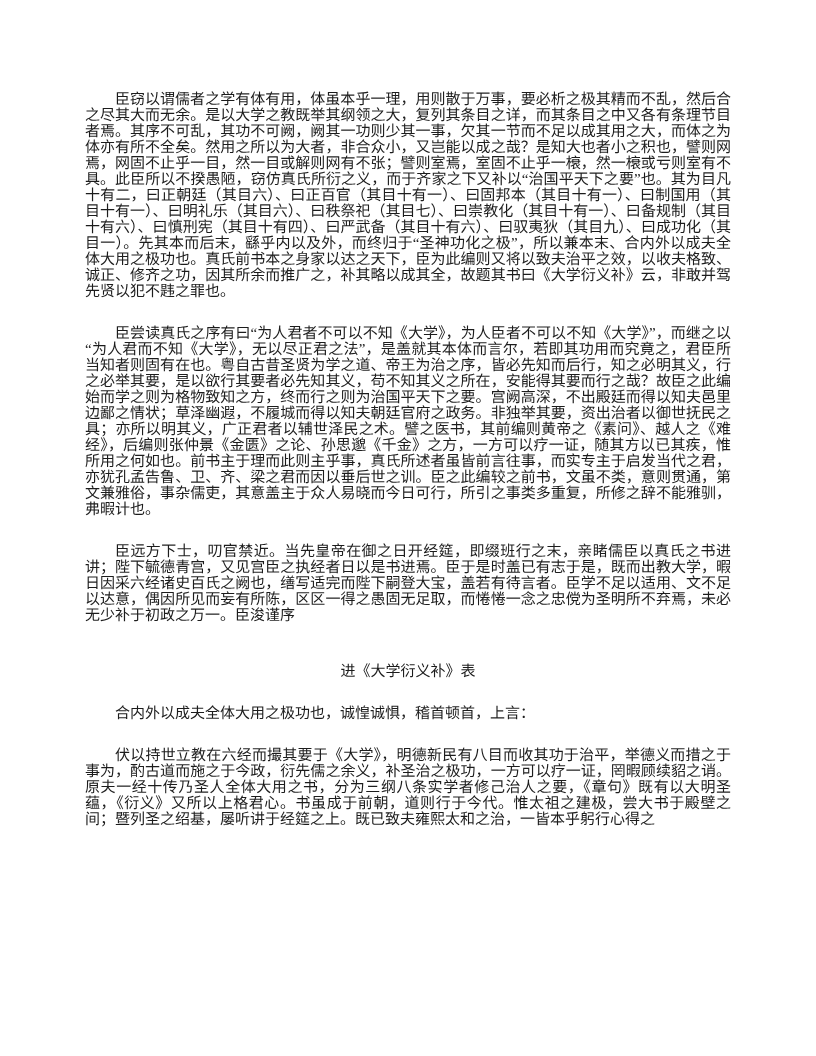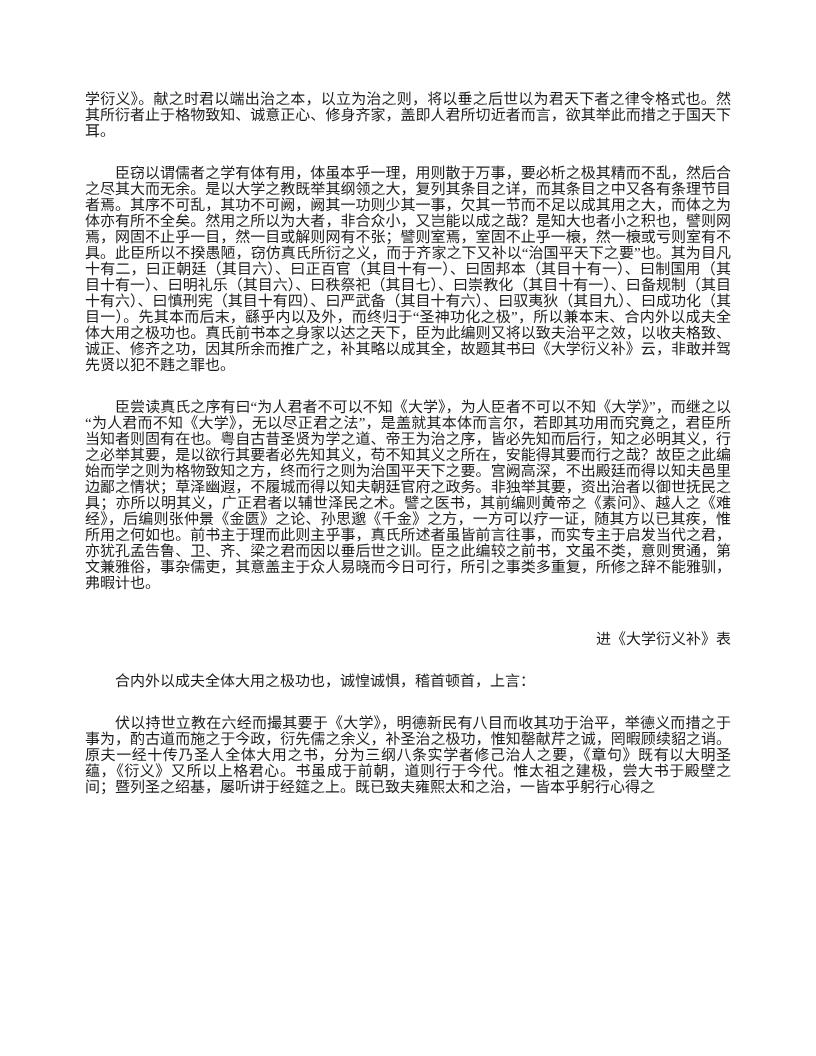--- a/index.html
+++ b/index.html
@@ -31,31 +31,31 @@
     text-align: justify;
     text-justify: inter-ideograph;
     word-break: break-all;
   }
   .para.indent {
     text-indent: 2em;
   }
   .para.heading {
     margin-top: 40px;
     margin-bottom: 26px;
-    text-align: right;
+    text-align: center;
   }
   .para:last-child {
     margin-bottom: 0;
   }
 </style>
 </head>
 <body style="background: rgb(255, 255, 255);">
 
 <div class="page">
   <main class="text-block">
-      <p class="para" style="color: rgb(28, 28, 28);">学衍义》。献之时君以端出治之本，以立为治之则，将以垂之后世以为君天下者之律令格式也。然其所衍者止于格物致知、诚意正心、修身齐家，盖即人君所切近者而言，欲其举此而措之于国天下耳。</p>
       <p class="para indent" style="color: rgb(28, 28, 28);">臣窃以谓儒者之学有体有用，体虽本乎一理，用则散于万事，要必析之极其精而不乱，然后合之尽其大而无余。是以大学之教既举其纲领之大，复列其条目之详，而其条目之中又各有条理节目者焉。其序不可乱，其功不可阙，阙其一功则少其一事，欠其一节而不足以成其用之大，而体之为体亦有所不全矣。然用之所以为大者，非合众小，又岂能以成之哉？是知大也者小之积也，譬则网焉，网固不止乎一目，然一目或解则网有不张；譬则室焉，室固不止乎一榱，然一榱或亏则室有不具。此臣所以不揆愚陋，窃仿真氏所衍之义，而于齐家之下又补以“治国平天下之要”也。其为目凡十有二，曰正朝廷（其目六）、曰正百官（其目十有一）、曰固邦本（其目十有一）、曰制国用（其目十有一）、曰明礼乐（其目六）、曰秩祭祀（其目七）、曰崇教化（其目十有一）、曰备规制（其目十有六）、曰慎刑宪（其目十有四）、曰严武备（其目十有六）、曰驭夷狄（其目九）、曰成功化（其目一）。先其本而后末，繇乎内以及外，而终归于“圣神功化之极”，所以兼本末、合内外以成夫全体大用之极功也。真氏前书本之身家以达之天下，臣为此编则又将以致夫治平之效，以收夫格致、诚正、修齐之功，因其所余而推广之，补其略以成其全，故题其书曰《大学衍义补》云，非敢并驾先贤以犯不韪之罪也。</p>
       <p class="para indent" style="color: rgb(28, 28, 28);">臣尝读真氏之序有曰“为人君者不可以不知《大学》，为人臣者不可以不知《大学》”，而继之以“为人君而不知《大学》，无以尽正君之法”，是盖就其本体而言尔，若即其功用而究竟之，君臣所当知者则固有在也。粤自古昔圣贤为学之道、帝王为治之序，皆必先知而后行，知之必明其义，行之必举其要，是以欲行其要者必先知其义，苟不知其义之所在，安能得其要而行之哉？故臣之此编始而学之则为格物致知之方，终而行之则为治国平天下之要。宫阙高深，不出殿廷而得以知夫邑里边鄙之情状；草泽幽遐，不履城而得以知夫朝廷官府之政务。非独举其要，资出治者以御世抚民之具；亦所以明其义，广正君者以辅世泽民之术。譬之医书，其前编则黄帝之《素问》、越人之《难经》，后编则张仲景《金匮》之论、孙思邈《千金》之方，一方可以疗一证，随其方以已其疾，惟所用之何如也。前书主于理而此则主乎事，真氏所述者虽皆前言往事，而实专主于启发当代之君，亦犹孔孟告鲁、卫、齐、梁之君而因以垂后世之训。臣之此编较之前书，文虽不类，意则贯通，第文兼雅俗，事杂儒吏，其意盖主于众人易晓而今日可行，所引之事类多重复，所修之辞不能雅驯，弗暇计也。</p>
+      <p class="para indent" style="color: rgb(28, 28, 28);">臣远方下士，叨官禁近。当先皇帝在御之日开经筵，即缀班行之末，亲睹儒臣以真氏之书进讲；陛下毓德青宫，又见宫臣之执经者日以是书进焉。臣于是时盖已有志于是，既而出教大学，暇日因采六经诸史百氏之阙也，缮写适完而陛下嗣登大宝，盖若有待言者。臣学不足以适用、文不足以达意，偶因所见而妄有所陈，区区一得之愚固无足取，而惓惓一念之忠傥为圣明所不弃焉，未必无少补于初政之万一。臣浚谨序</p>
       <p class="para heading" style="color: rgb(28, 28, 28);">进《大学衍义补》表</p>
       <p class="para indent" style="color: rgb(28, 28, 28);">合内外以成夫全体大用之极功也，诚惶诚惧，稽首顿首，上言：</p>
-      <p class="para indent" style="color: rgb(28, 28, 28);">伏以持世立教在六经而撮其要于《大学》，明德新民有八目而收其功于治平，举德义而措之于事为，酌古道而施之于今政，衍先儒之余义，补圣治之极功，惟知罄献芹之诚，罔暇顾续貂之诮。原夫一经十传乃圣人全体大用之书，分为三纲八条实学者修己治人之要，《章句》既有以大明圣蕴，《衍义》又所以上格君心。书虽成于前朝，道则行于今代。惟太祖之建极，尝大书于殿壁之间；暨列圣之绍基，屡听讲于经筵之上。既已致夫雍熙太和之治，一皆本乎躬行心得之</p>
+      <p class="para indent" style="color: rgb(28, 28, 28);">伏以持世立教在六经而撮其要于《大学》，明德新民有八目而收其功于治平，举德义而措之于事为，酌古道而施之于今政，衍先儒之余义，补圣治之极功，一方可以疗一证，罔暇顾续貂之诮。原夫一经十传乃圣人全体大用之书，分为三纲八条实学者修己治人之要，《章句》既有以大明圣蕴，《衍义》又所以上格君心。书虽成于前朝，道则行于今代。惟太祖之建极，尝大书于殿壁之间；暨列圣之绍基，屡听讲于经筵之上。既已致夫雍熙太和之治，一皆本乎躬行心得之</p>
     </main>
 </div>
 
 </body></html>

